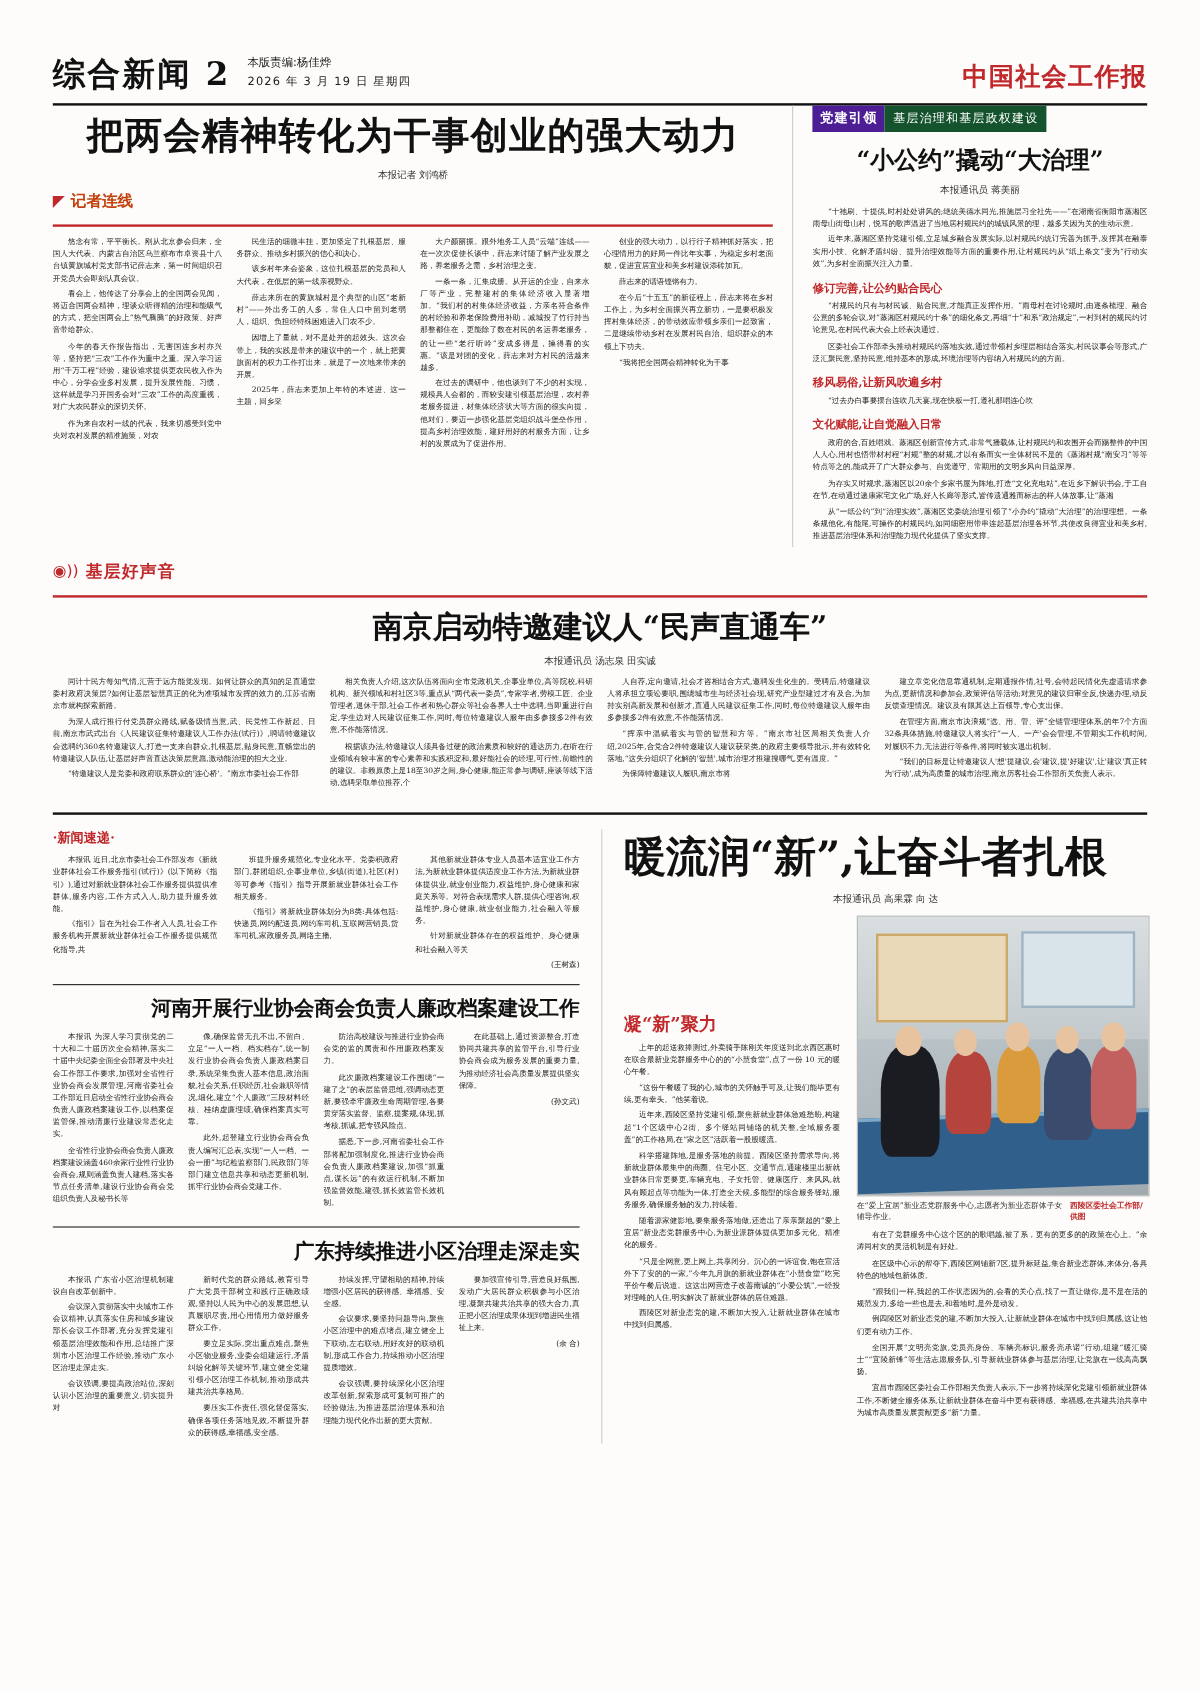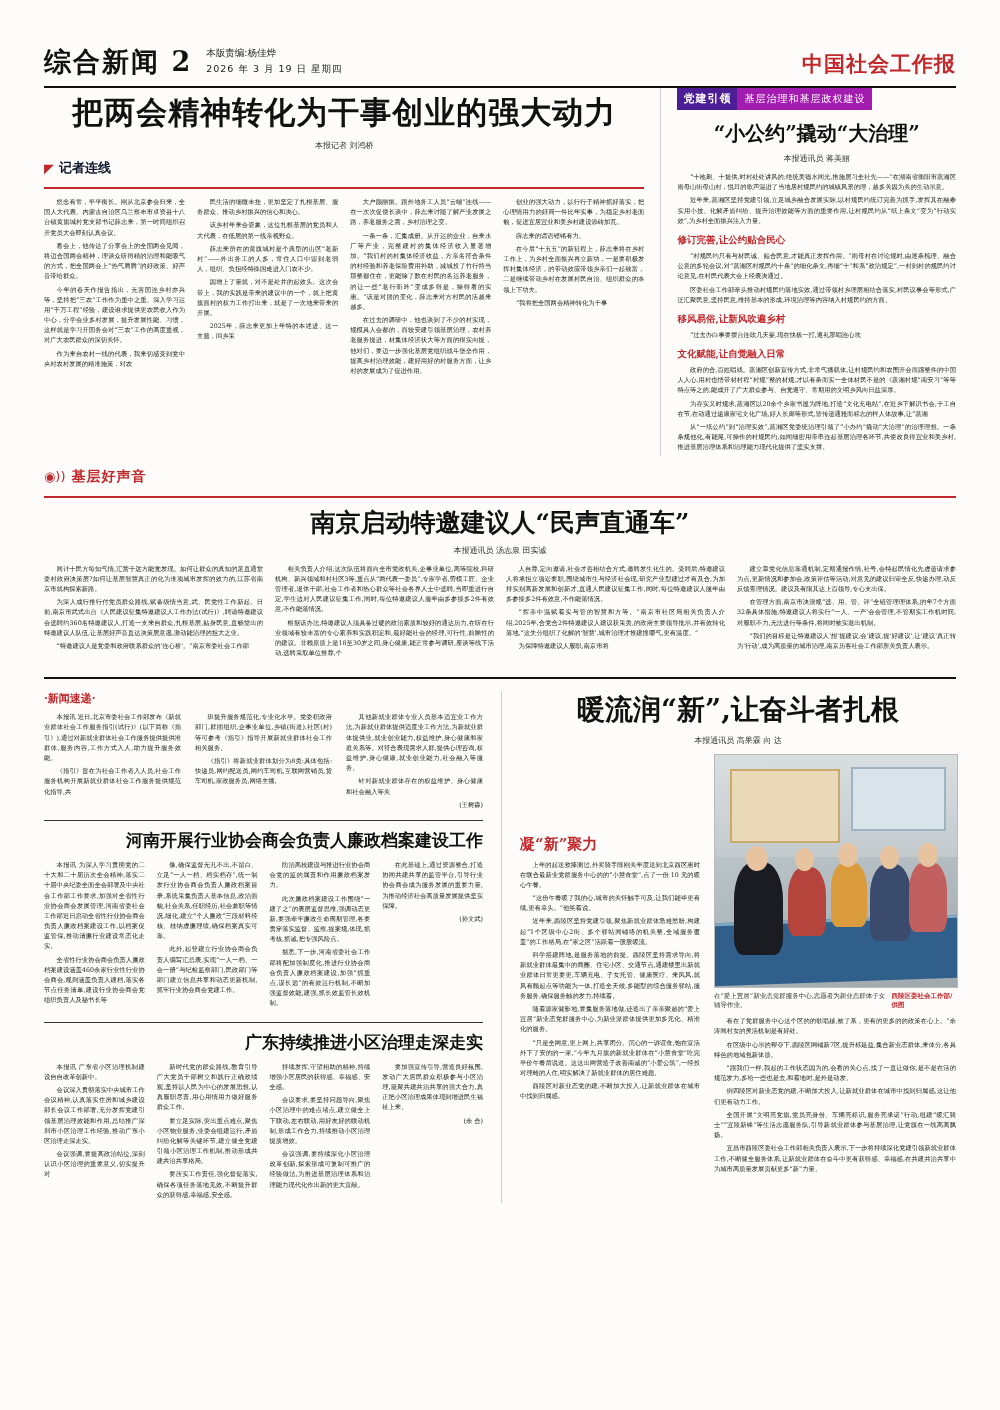--- a/index.html
+++ b/index.html
@@ -30,52 +30,52 @@
   .top-right{width:284px;border-left:1px solid #cfcfcf;padding-left:16px;}
 
   .headline-main{
     font-family:"DejaVu Serif","Liberation Serif",serif;
     font-weight:bold;font-size:31px;letter-spacing:1px;text-align:center;color:#111;margin:4px 0 0 0;
   }
   .rule-red{height:2px;background:#c0282b;margin:10px 0 8px;}
 
   .tag-reporter{display:flex;align-items:center;gap:5px;margin:4px 0 6px;}
   .tag-reporter .flag{color:#c0282b;font-size:13px;}
-  .tag-reporter .txt{color:#0f172a;font-weight:bold;font-size:13px;font-family:Liberation Serif, serif;}
+  .tag-reporter .txt{color:#c2410c;font-weight:bold;font-size:13px;font-family:Liberation Serif, serif;}
 
   .cols3{display:flex;gap:14px;}
   .cols3 > div{flex:1;}
   .cols4{display:flex;gap:12px;}
   .cols4 > div{flex:1;}
 
   
   .badge-row{display:flex;align-items:stretch;gap:0;margin-bottom:10px;}
   .badge-red{background:#4c1d95;color:#fff;font-weight:bold;font-size:11px;padding:3px 6px;font-family:"DejaVu Serif","Liberation Serif",serif;letter-spacing:1px;}
-  .badge-grey{background:#a21caf;color:#fff;font-size:10px;padding:4px 7px;font-family:"DejaVu Serif","Liberation Serif",serif;letter-spacing:1px;}
+  .badge-grey{background:#14532d;color:#fff;font-size:10px;padding:4px 7px;font-family:"DejaVu Serif","Liberation Serif",serif;letter-spacing:1px;}
   .headline-sub{font-family:"DejaVu Serif","Liberation Serif",serif;font-weight:bold;font-size:20px;text-align:center;margin:8px 0 2px;}
   .sec-head{font-family:"DejaVu Serif","Liberation Serif",serif;font-weight:bold;font-size:9.5px;color:#c0282b;margin:8px 0 4px;}
 
   
   .voice-tag{display:flex;align-items:center;gap:6px;margin:12px 0 2px;}
   .voice-tag .spk{color:#c0282b;font-size:13px;}
   .voice-tag .txt{color:#c0282b;font-weight:bold;font-size:14px;font-family:"DejaVu Serif","Liberation Serif",serif;letter-spacing:1px;}
   .headline-voice{font-family:"DejaVu Serif","Liberation Serif",serif;font-weight:bold;font-size:25px;text-align:center;margin:6px 0 0;}
 
   
   .bottom{display:flex;gap:18px;margin-top:16px;border-top:2px solid #111;padding-top:12px;}
   .bot-left{width:458px;}
   .bot-right{width:436px;border-left:1px solid #cfcfcf;padding-left:18px;}
 
   .newsexpress{font-family:"DejaVu Serif","Liberation Serif",serif;font-weight:bold;font-size:11px;color:#c0282b;margin-bottom:6px;}
   .headline-b1{font-family:"DejaVu Serif","Liberation Serif",serif;font-weight:bold;font-size:18px;text-align:center;margin:2px 0 8px;}
   .headline-b2{font-family:"DejaVu Serif","Liberation Serif",serif;font-weight:bold;font-size:17px;text-align:right;margin:6px 0 8px;}
   .hr-dark{border-top:1.5px solid #333;margin:10px 0 8px;}
   .signoff{text-align:right;font-size:6.3px;margin-top:3px;font-family:"DejaVu Serif","Liberation Serif",serif;}
 
-  .headline-warm{font-family:"DejaVu Serif","Liberation Serif",serif;font-weight:bold;font-size:28px;text-align:center;margin:0 0 4px;}
+  .headline-warm{font-family:"DejaVu Serif","Liberation Serif",serif;font-weight:bold;font-size:35px;text-align:left;margin:0 0 4px;}
   .sub-red{font-family:"DejaVu Serif","Liberation Serif",serif;font-weight:bold;font-size:15px;color:#c0282b;margin:8px 0 6px;}
 
   
   .photo{width:100%;height:232px;border:1px solid #bbb;background:linear-gradient(170deg,#cfd6d8 0%,#b9c2c6 40%,#9fa9ae 100%);position:relative;overflow:hidden;}
   .photo .wall{position:absolute;left:0;top:0;width:100%;height:44%;background:linear-gradient(180deg,#d9dee0,#c3cace);}
   .photo .board{position:absolute;left:6%;top:6%;width:44%;height:30%;background:#e9d9b8;border:2px solid #caa96a;}
   .photo .board2{position:absolute;left:56%;top:5%;width:38%;height:26%;background:#d9e4ea;border:2px solid #9fb4c2;}
   .photo .desk{position:absolute;left:-4%;bottom:2%;width:108%;height:26%;background:#2f5f8a;transform:rotate(-2deg);border-top:3px solid #7fa7c6;}
   .photo .kid{position:absolute;border-radius:40% 40% 18% 18%;}
   .photo .k1{left:8%;bottom:14%;width:20%;height:40%;background:#1b1b22;}

